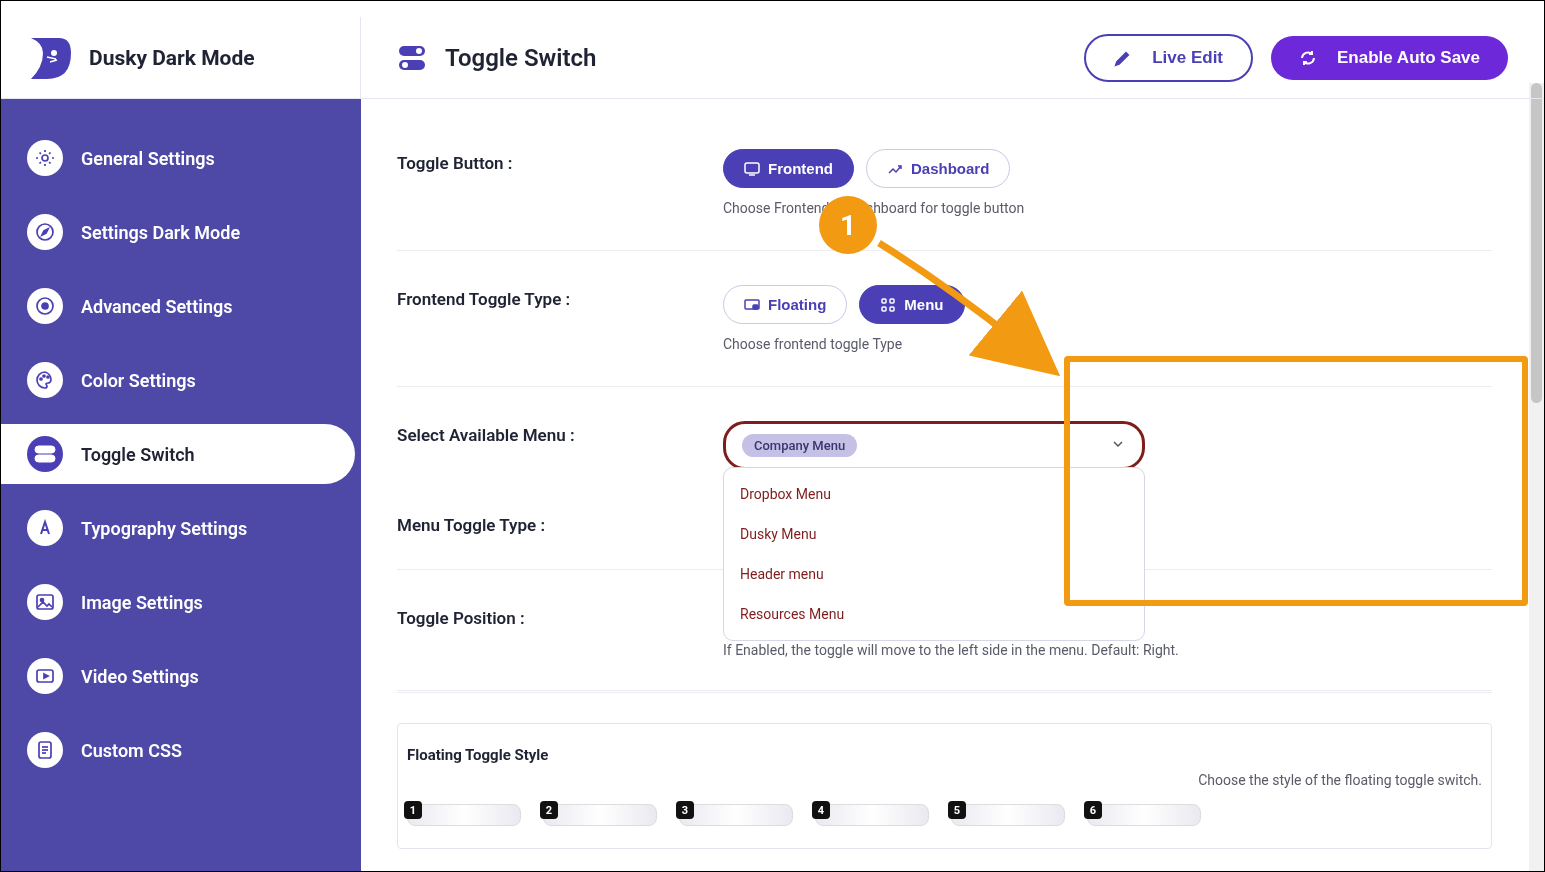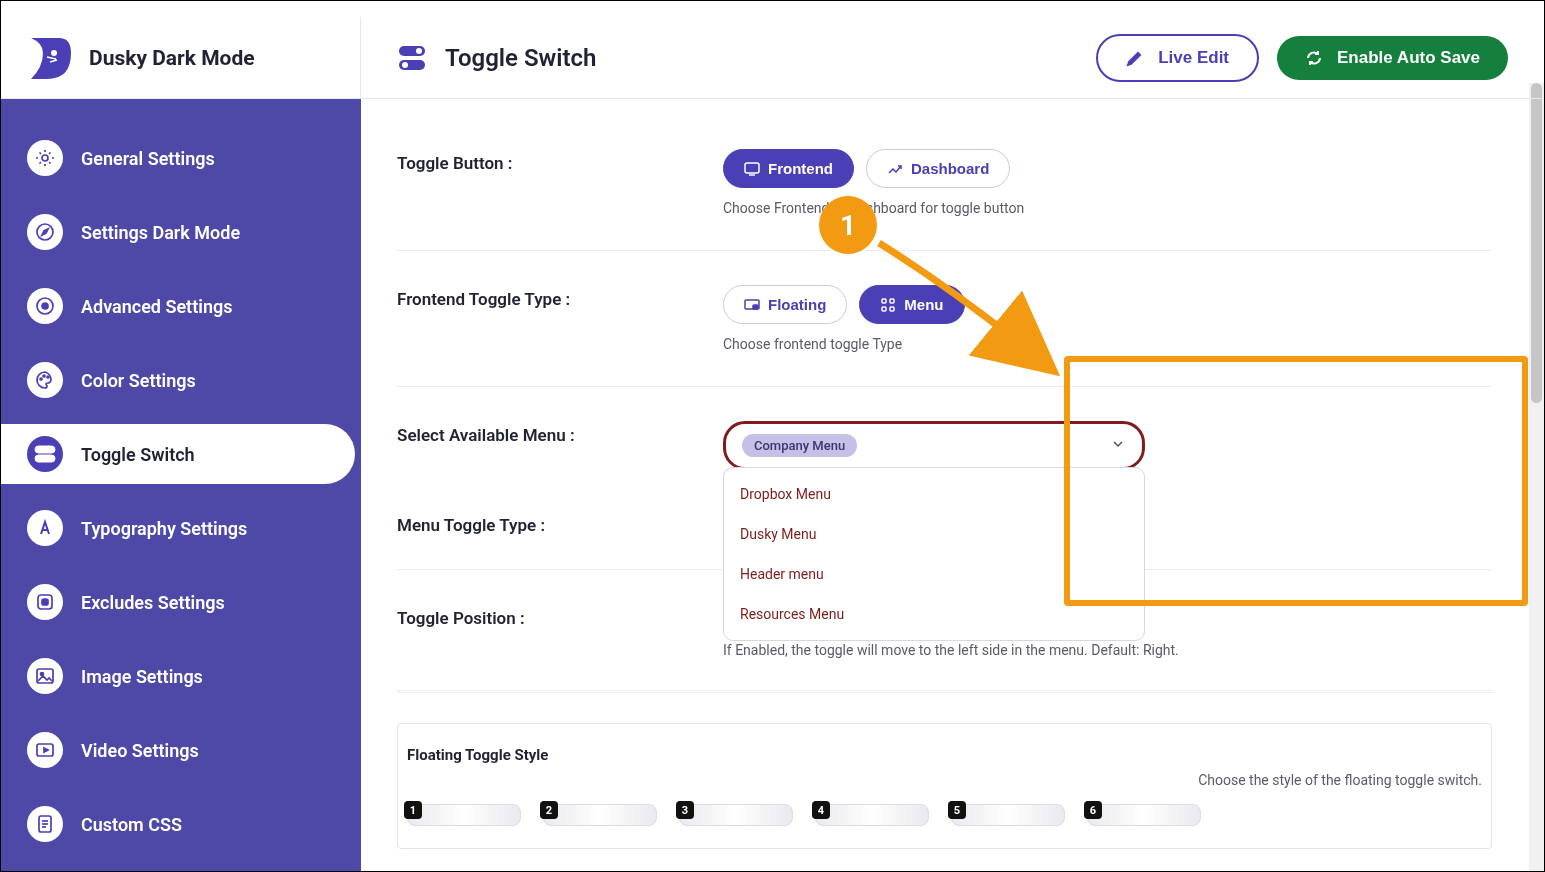--- a/index.html
+++ b/index.html
@@ -56,35 +56,35 @@
       width:30px; height:30px;
       display:flex; align-items:center; justify-content:center;
     }
     .page-title {
       font-size:24px;
       font-weight:600;
       color:#1f2333;
     }
     .spacer { flex:1; }
     .btn {
-      display:flex; align-items:center; gap:14px;
+      display:flex; align-items:center; gap:20px;
       border-radius:999px;
       padding:12px 28px;
       font-size:17px;
       font-weight:600;
       cursor:pointer;
       border:none;
     }
     .btn-outline-primary {
       background:#fff;
       color:#4a3fb5;
       border:2px solid #4a3fb5;
     }
     .btn-primary {
-      background:#15803d;
+      background:#6d28d9;
       color:#fff;
     }
     .icon { display:inline-flex; }
 
     
     .sidebar {
       position:absolute;
       top:82px; bottom:0; left:0;
       width:360px;
       background:#4e49a7;
@@ -440,29 +440,20 @@
         </span>
         <span>Toggle Switch</span>
       </div>
       <div class="side-item">
         <span class="side-icon">
           <svg width="20" height="20" viewBox="0 0 20 20" fill="none" stroke="#4a3fb5" stroke-width="2">
             <path d="M6 16 L10 4 L14 16 M7.5 12 H12.5"></path>
           </svg>
         </span>
         <span>Typography Settings</span>
-      </div>
-      <div class="side-item">
-        <span class="side-icon">
-          <svg width="20" height="20" viewBox="0 0 20 20" fill="none" stroke="#4a3fb5" stroke-width="1.7">
-            <rect x="3" y="3" width="14" height="14" rx="3"></rect>
-            <rect x="7" y="7" width="6" height="6" rx="2" fill="#4a3fb5"></rect>
-          </svg>
-        </span>
-        <span>Excludes Settings</span>
       </div>
       <div class="side-item">
         <span class="side-icon">
           <svg width="20" height="20" viewBox="0 0 20 20" fill="none" stroke="#4a3fb5" stroke-width="1.7">
             <rect x="2" y="3" width="16" height="14" rx="2"></rect>
             <circle cx="7" cy="8" r="1.5" fill="#4a3fb5"></circle>
             <path d="M3 15l5-5 4 4 2-2 3 3" fill="none"></path>
           </svg>
         </span>
         <span>Image Settings</span>

